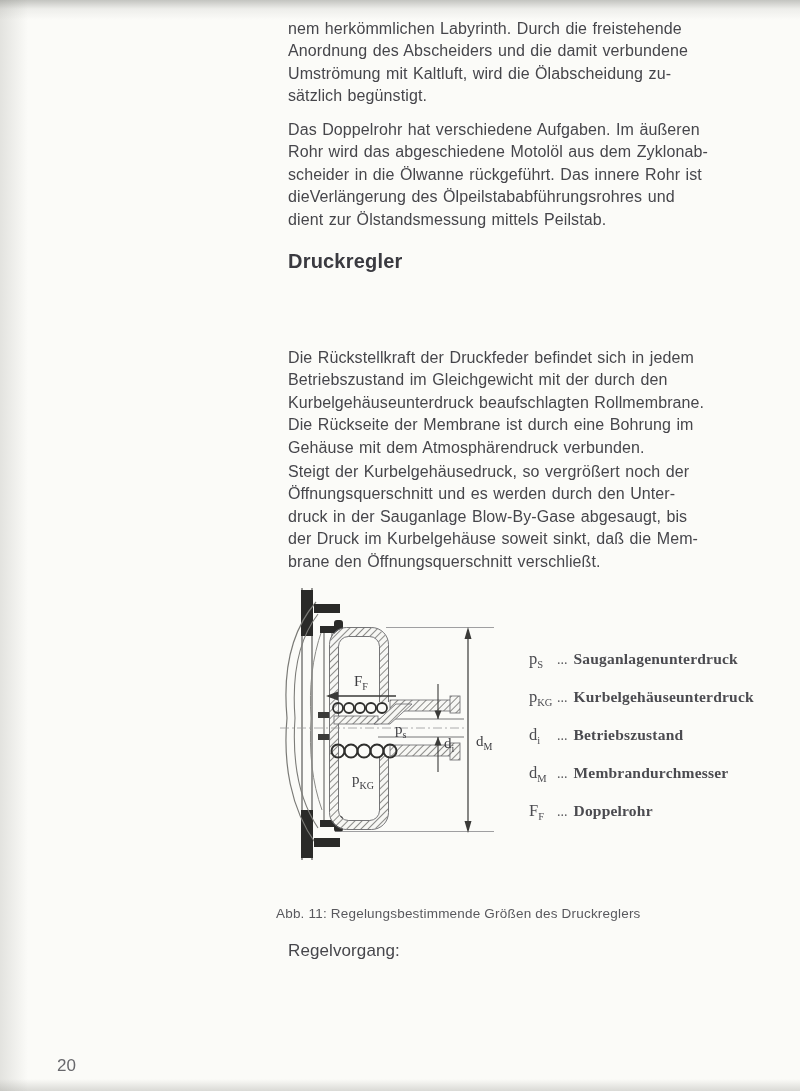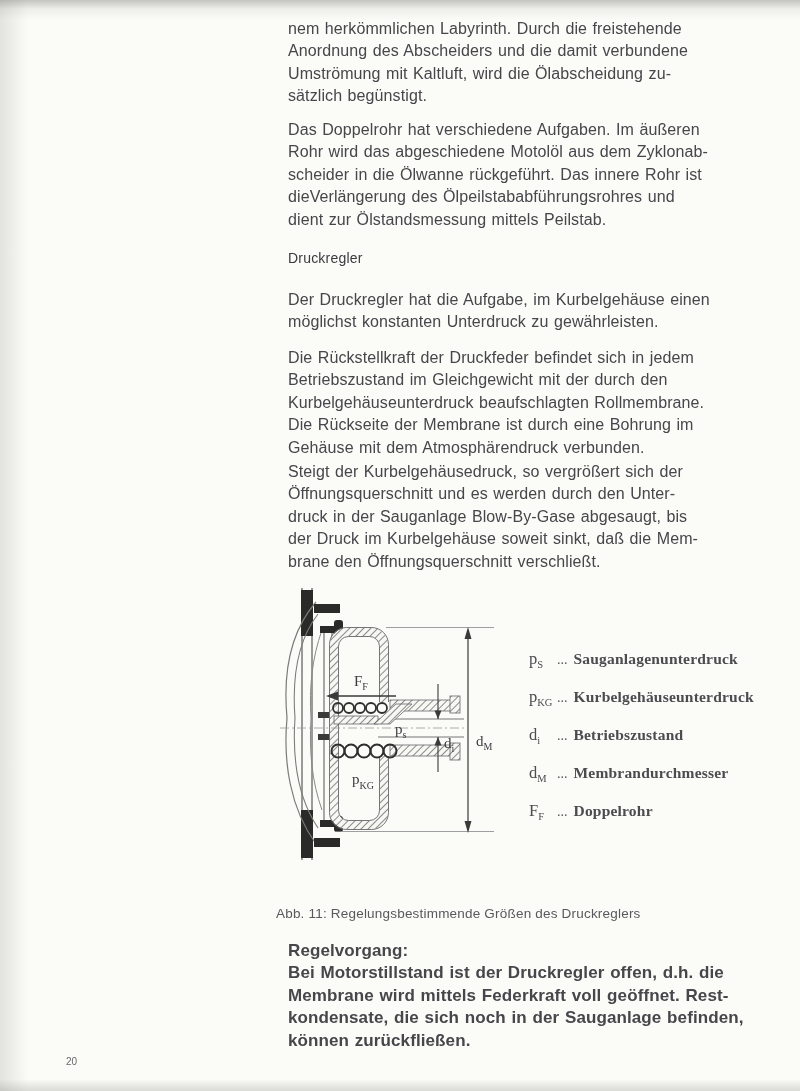--- a/index.html
+++ b/index.html
@@ -16,35 +16,35 @@
   }
   .body-text {
     position:absolute; left:288px; width:465px;
     font-size:16px; line-height:22.4px;
     letter-spacing:0.1px; word-spacing:0.9px;
     color:#46464b;
     white-space:pre-line;
   }
   .heading {
     position:absolute; left:288px; top:250px;
-    font-size:14px; font-weight:normal; color:#3a3a40;
+    font-size:20px; font-weight:bold; color:#3a3a40;
     letter-spacing:0.2px; margin:0;
   }
   .caption {
     position:absolute; left:276px; top:906px;
     font-size:13.5px; color:#58585d; letter-spacing:0.2px;
   }
-  .regel { position:absolute; left:288px; top:940px;font-weight:bold; }
+  .regel { position:absolute; left:288px; top:940px; }
   .regel .rg-title, .regel .rg-body {
     font-size:17px; line-height:22.4px; color:#46464b;
     letter-spacing:0.1px; word-spacing:0.9px; white-space:pre-line;
   }
   .page-number {
     position:absolute; left:57px; top:1056px;
-    font-size:10px; color:#68686c;margin-left:9px;
+    font-size:17px; color:#68686c;
   }
   .figure-svg { position:absolute; left:278px; top:586px; }
   .legend {
     position:absolute; left:529px; top:650px;
     display:flex; flex-direction:column; gap:20px;
     font-family:"Liberation Serif", serif; color:#4b4b50;
   }
   .legend-row { display:flex; align-items:baseline; height:18px; line-height:18px; }
   .lsym { font-size:16.5px; min-width:26px; }
   .lsym sub { font-size:10.5px; letter-spacing:0; }
@@ -63,28 +63,26 @@
 Umströmung mit Kaltluft, wird die Ölabscheidung zu-
 sätzlich begünstigt.</div>
   <div class="body-text" style="top:119px">Das Doppelrohr hat verschiedene Aufgaben. Im äußeren
 Rohr wird das abgeschiedene Motolöl aus dem Zyklonab-
 scheider in die Ölwanne rückgeführt. Das innere Rohr ist
 dieVerlängerung des Ölpeilstababführungsrohres und
 dient zur Ölstandsmessung mittels Peilstab.</div>
 
   <h2 class="heading">Druckregler</h2>
 
-  <div class="body-text" style="top:289px">Der Druckregler hat die Aufgabe, im Kurbelgehäuse einen
-möglichst konstanten Unterdruck zu gewährleisten.</div>
   <div class="body-text" style="top:347px">Die Rückstellkraft der Druckfeder befindet sich in jedem
 Betriebszustand im Gleichgewicht mit der durch den
 Kurbelgehäuseunterdruck beaufschlagten Rollmembrane.
 Die Rückseite der Membrane ist durch eine Bohrung im
 Gehäuse mit dem Atmosphärendruck verbunden.</div>
-  <div class="body-text" style="top:461px">Steigt der Kurbelgehäusedruck, so vergrößert sich der
+  <div class="body-text" style="top:461px">Steigt der Kurbelgehäusedruck, so vergrößert noch der
 Öffnungsquerschnitt und es werden durch den Unter-
 druck in der Sauganlage Blow-By-Gase abgesaugt, bis
 der Druck im Kurbelgehäuse soweit sinkt, daß die Mem-
 brane den Öffnungsquerschnitt verschließt.</div>
 
   <svg class="figure-svg" width="235" height="276" viewBox="0 0 235 276" xmlns="http://www.w3.org/2000/svg">
     <defs>
       <pattern id="hatch" width="5" height="5" patternUnits="userSpaceOnUse" patternTransform="rotate(45)">
         <rect width="5" height="5" fill="#f7f7f4"></rect>
         <line x1="0" y1="0" x2="0" y2="5" stroke="#5c5c5a" stroke-width="1.4"></line>
@@ -205,20 +203,16 @@
       <span class="lsym"><span>F</span><sub>F</sub></span>
       <span class="ldots">...</span>
       <span class="llabel">Doppelrohr</span>
     </div>
   </div>
 
   <div class="caption">Abb. 11: Regelungsbestimmende Größen des Druckreglers</div>
 
   <div class="regel">
     <div class="rg-title">Regelvorgang:</div>
-    <div class="rg-body">Bei Motorstillstand ist der Druckregler offen, d.h. die
-Membrane wird mittels Federkraft voll geöffnet. Rest-
-kondensate, die sich noch in der Sauganlage befinden,
-können zurückfließen.</div>
   </div>
 
   <div class="page-number">20</div>
 </div>
 
 </body></html>

